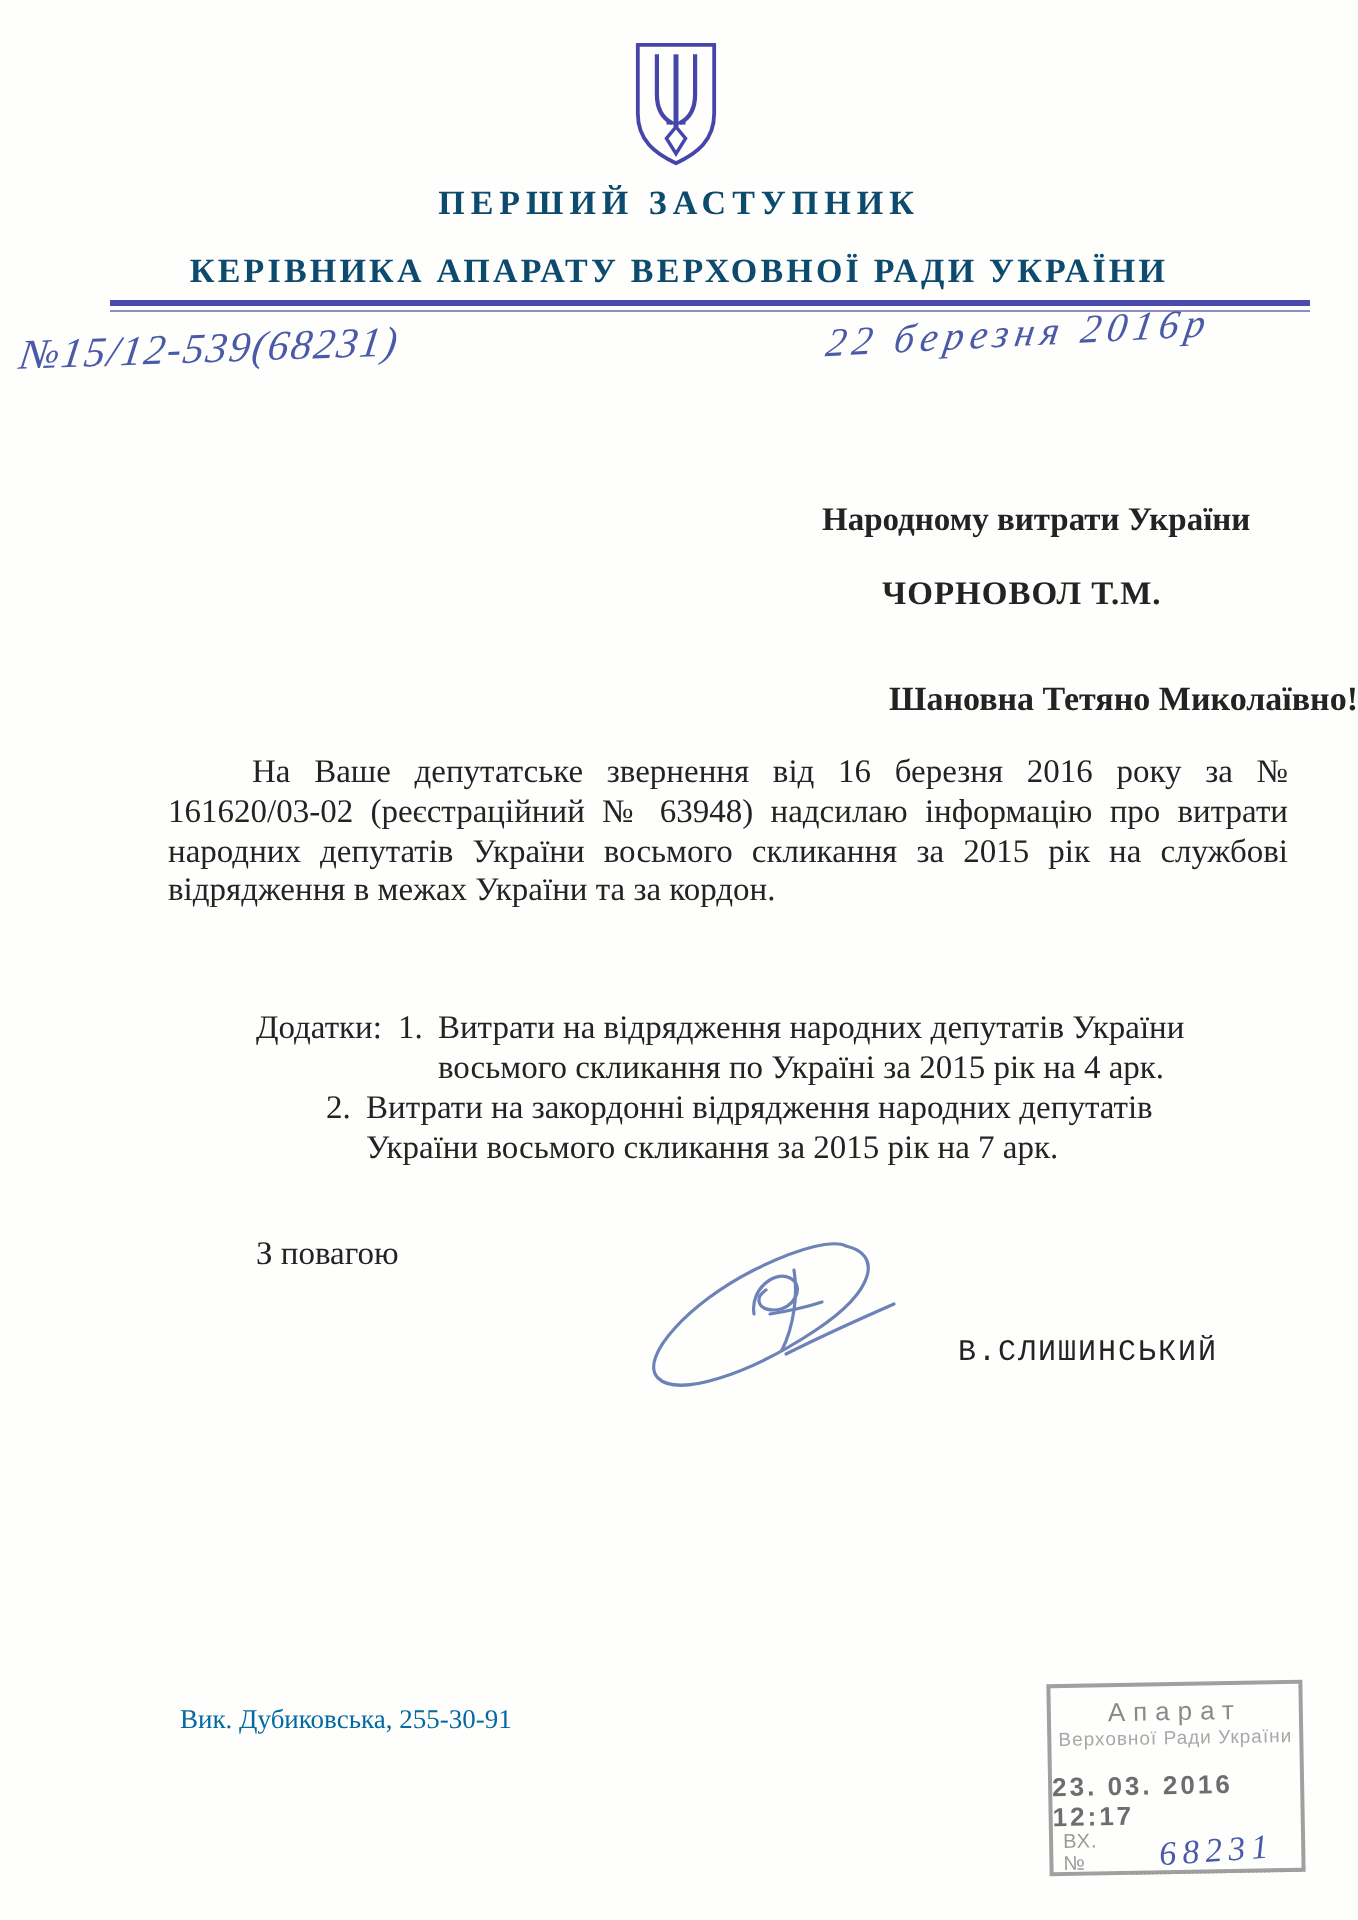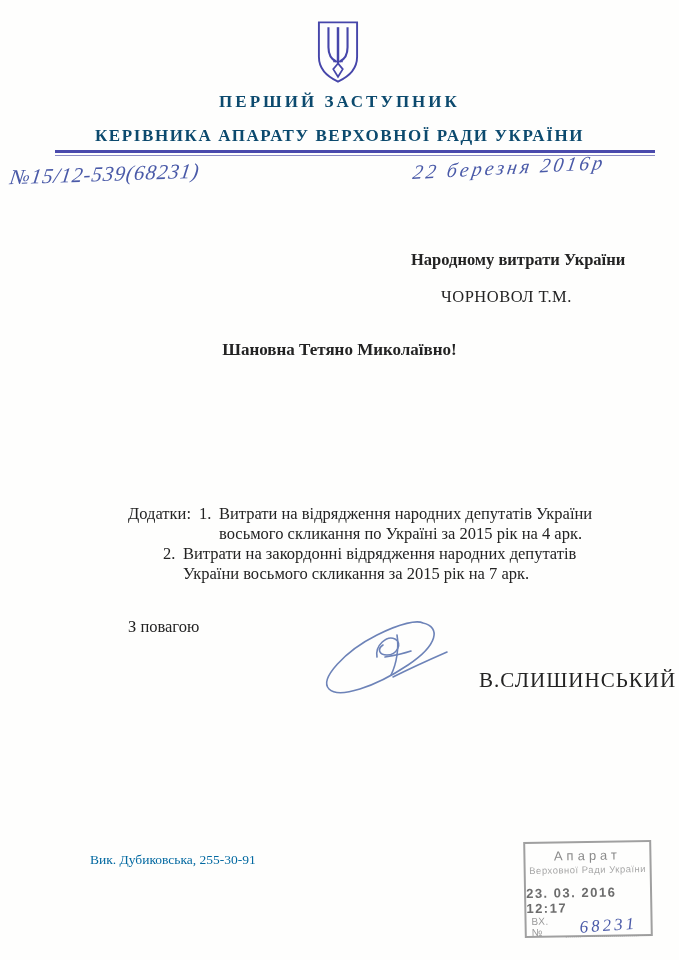--- a/index.html
+++ b/index.html
@@ -21,39 +21,39 @@
   .dbl-rule{position:absolute;left:55px;top:150px;width:600px;height:2px;
     border-top:3px solid #4a4aac;border-bottom:1px solid #8d8dc4;}
   
   .hand{color:#4a5aa8;font-style:italic;font-family:"Liberation Serif",serif;}
   .ref-number{position:absolute;left:10px;top:162px;font-size:21px;
     transform:rotate(-2deg) skewX(-10deg);letter-spacing:1px;}
   .ref-date{position:absolute;left:413px;top:156px;font-size:20px;
     transform:rotate(-3deg) skewX(-12deg);letter-spacing:3px;}
   
   .addr1{position:absolute;left:411px;top:250px;font-size:16.5px;font-weight:bold;}
-  .addr2{position:absolute;left:441px;top:287px;font-size:16.5px;font-weight:normal;letter-spacing:.5px;}
+  .addr2{position:absolute;left:441px;top:287px;font-size:16.5px;font-weight:bold;letter-spacing:.5px;}
   
-  .salutation{position:absolute;left:0;top:340px;width:679px;text-align:center;
+  .salutation{position:absolute;left:0;top:340px;width:679px;text-align:right;
     font-size:17px;font-weight:bold;}
   .body-par{position:absolute;left:84px;top:376px;width:560px;
     font-size:16.5px;line-height:19.8px;text-align:justify;text-indent:42px;}
   
   .attachments{position:absolute;left:128px;top:472px;width:520px;
     font-size:16.5px;line-height:20px;}
   .att-row{display:flex;margin-top:32px;}
   .att-label{flex:0 0 auto;padding-right:8px;}
   .att-item{display:flex;}
   .att-item.second{margin-left:35px;}
   .att-num{flex:0 0 20px;}
   .att-text{width:428px;}
   
   .regards{position:absolute;left:128px;top:617px;font-size:16.5px;}
   .signature{position:absolute;left:305px;top:605px;width:160px;height:100px;}
-  .signer{position:absolute;left:479px;top:668px;font-size:21px;letter-spacing:1px;}
+  .signer{position:absolute;left:479px;top:668px;font-size:15px;letter-spacing:1px;font-family:Liberation Mono, monospace;}
   
   .executor{position:absolute;left:90px;top:852px;font-size:13.5px;color:#0369a1;}
   
   .stamp{position:absolute;left:524px;top:841px;width:128px;height:96px;
     border:2px solid #a0a0a0;transform:rotate(-1deg);
     font-family:"Liberation Sans",sans-serif;color:#8f8f8f;
     display:flex;flex-direction:column;align-items:center;box-sizing:border-box;
     padding-top:5px;}
   .stamp-org1{font-size:13px;letter-spacing:4px;color:#8a8a8a;}
   .stamp-org2{font-size:9.5px;letter-spacing:.5px;color:#a8a8a8;margin-top:1px;}
@@ -82,20 +82,21 @@
   <div class="hdr-line l2">КЕРІВНИКА АПАРАТУ  ВЕРХОВНОЇ  РАДИ  УКРАЇНИ</div>
   <div class="dbl-rule"></div>
 
   <div class="hand ref-number">№15/12-539(68231)</div>
   <div class="hand ref-date">22 березня 2016р</div>
 
   <div class="addr1">Народному витрати України</div>
   <div class="addr2">ЧОРНОВОЛ Т.М.</div>
 
   <div class="salutation">Шановна Тетяно Миколаївно!</div>
+  <div class="body-par">На Ваше депутатське звернення від 16 березня 2016 року за № 161620/03-02 (реєстраційний № 63948) надсилаю інформацію про витрати народних депутатів України восьмого скликання за 2015 рік на службові відрядження в межах України та за кордон.</div>
 
   <div class="attachments">
     <div class="att-row">
       <span class="att-label">Додатки:</span>
       <span class="att-num">1.</span>
       <span class="att-text">Витрати на відрядження народних депутатів України восьмого скликання по Україні за 2015 рік на 4 арк.</span>
     </div>
     <div class="att-item second">
       <span class="att-num">2.</span>
       <span class="att-text">Витрати на закордонні відрядження народних депутатів України восьмого скликання за 2015 рік на 7 арк.</span>

